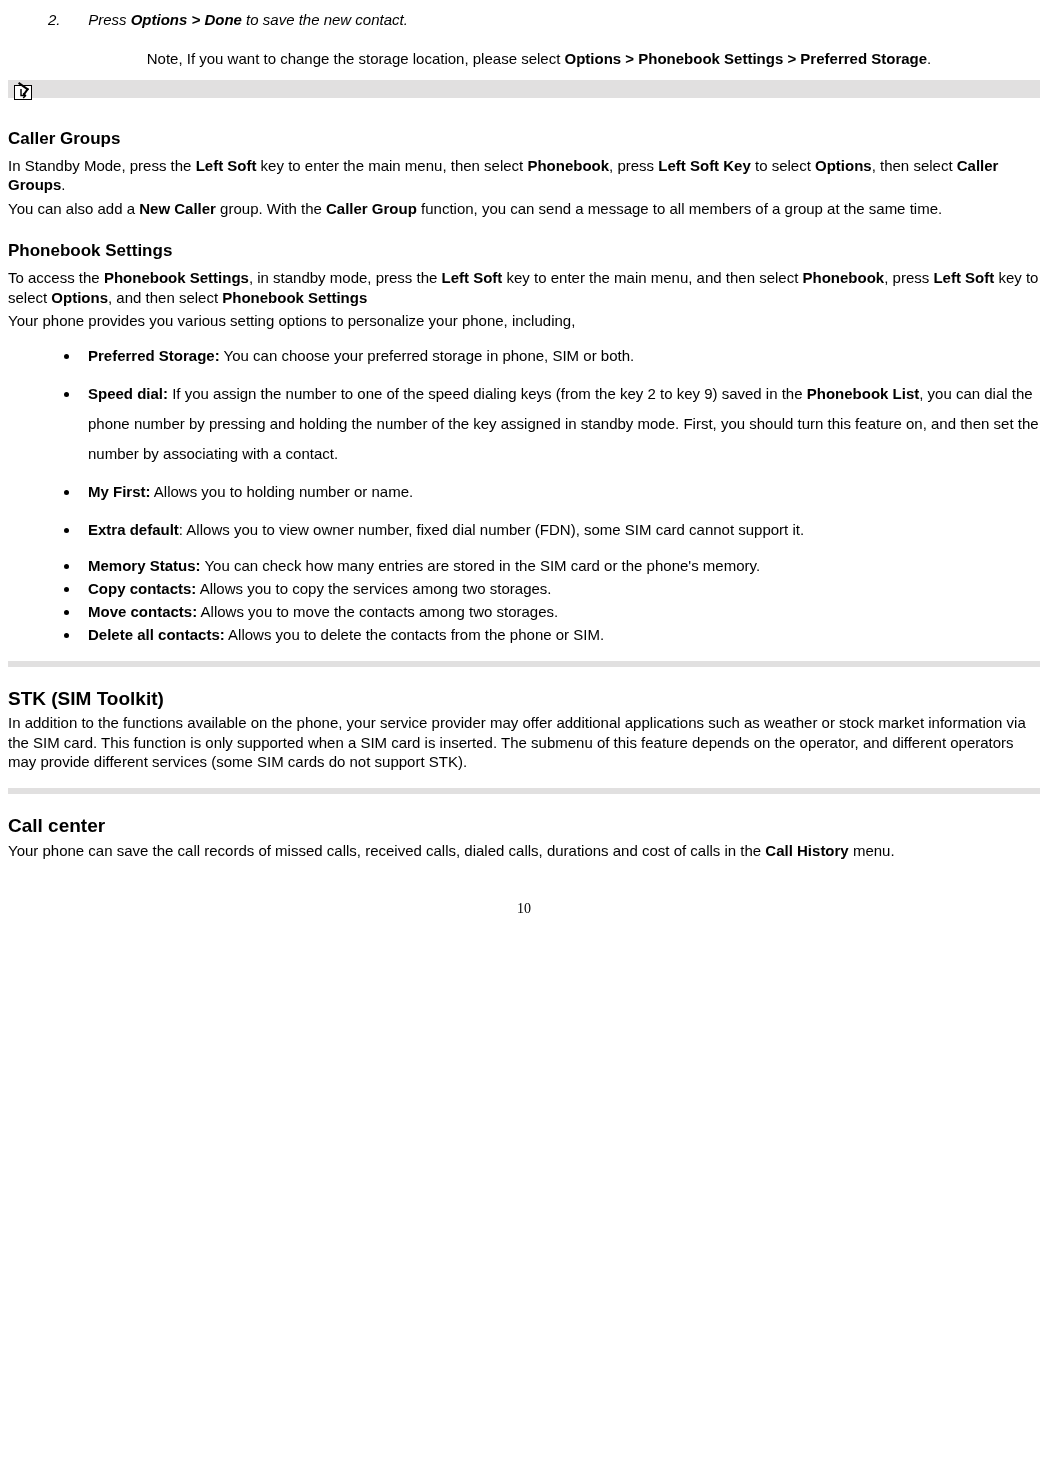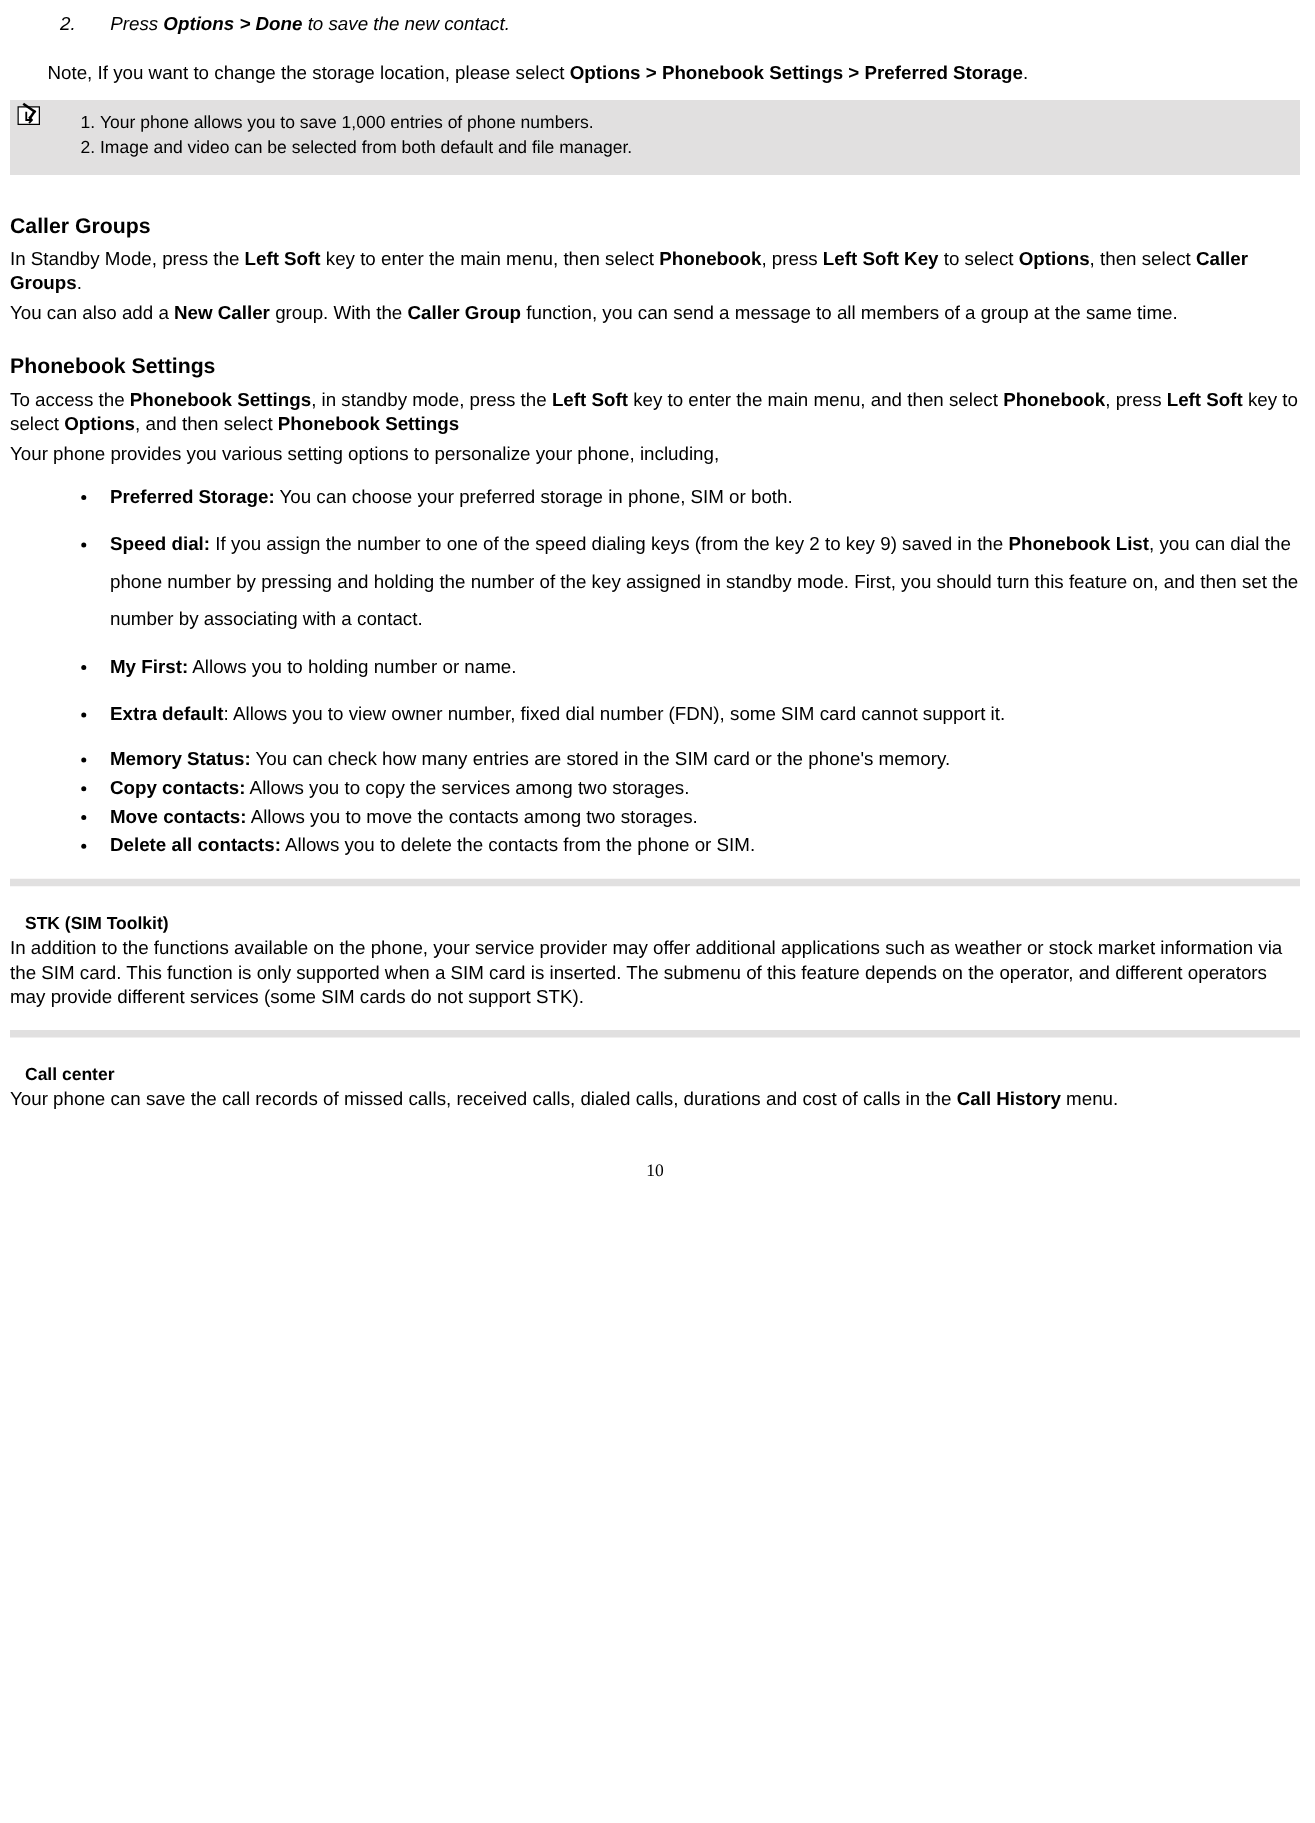--- a/index.html
+++ b/index.html
@@ -19,20 +19,21 @@
       font-style: italic;
     }
     .step-line .num {
       display: inline-block;
       width: 36px;
     }
     .note-line {
       margin-left: 30px;
       line-height: 2.0;
       margin-bottom: 6px;
+      text-align: center;
     }
     .notes-box {
       background: #e1e0e0;
       padding: 6px 8px 12px 8px;
       margin: 0 0 30px 0;
       position: relative;
     }
     .notes-icon {
       position: absolute;
       left: 6px;
@@ -76,23 +77,23 @@
     }
     .notes-list li {
       margin-bottom: 2px;
     }
     h3.sect {
       font-size: 17px;
       font-weight: bold;
       margin: 22px 0 6px 0;
     }
     h2.big-sect {
-      font-size: 14px;
+      font-size: 19px;
       font-weight: bold;
-      margin: 20px 0 2px 12px;
+      margin: 20px 0 2px 0;
     }
     p.para {
       margin: 2px 0 4px 0;
     }
     ul.bullets {
       list-style: disc;
       margin: 10px 0 4px 0;
       padding-left: 72px;
     }
     ul.bullets > li {
@@ -131,24 +132,20 @@
 
 <div class="note-line">
   <span>Note, If you want to change the storage location, please select </span><b>Options &gt; Phonebook Settings &gt; Preferred Storage</b><span>.</span>
 </div>
 
 <div class="notes-box">
   <div class="notes-icon">
       <span class="notes-arrow">↳</span>
     </div>
   <div class="notes-content">
-    <ol class="notes-list">
-      <li>Your phone allows you to save 1,000 entries of phone numbers.</li>
-      <li>Image and video can be selected from both default and file manager.</li>
-    </ol>
   </div>
 </div>
 
 <h3 class="sect">Caller Groups</h3>
 <p class="para">
   <span>In Standby Mode, press the </span><b>Left Soft</b><span> key to enter the main menu, then select </span><b>Phonebook</b><span>, press </span><b>Left Soft Key</b><span> to select </span><b>Options</b><span>, then select </span><b>Caller Groups</b><span>.</span>
 </p>
 <p class="para">
   <span>You can also add a </span><b>New Caller</b><span> group. With the </span><b>Caller Group</b><span> function, you can send a message to all members of a group at the same time.</span>
 </p>

